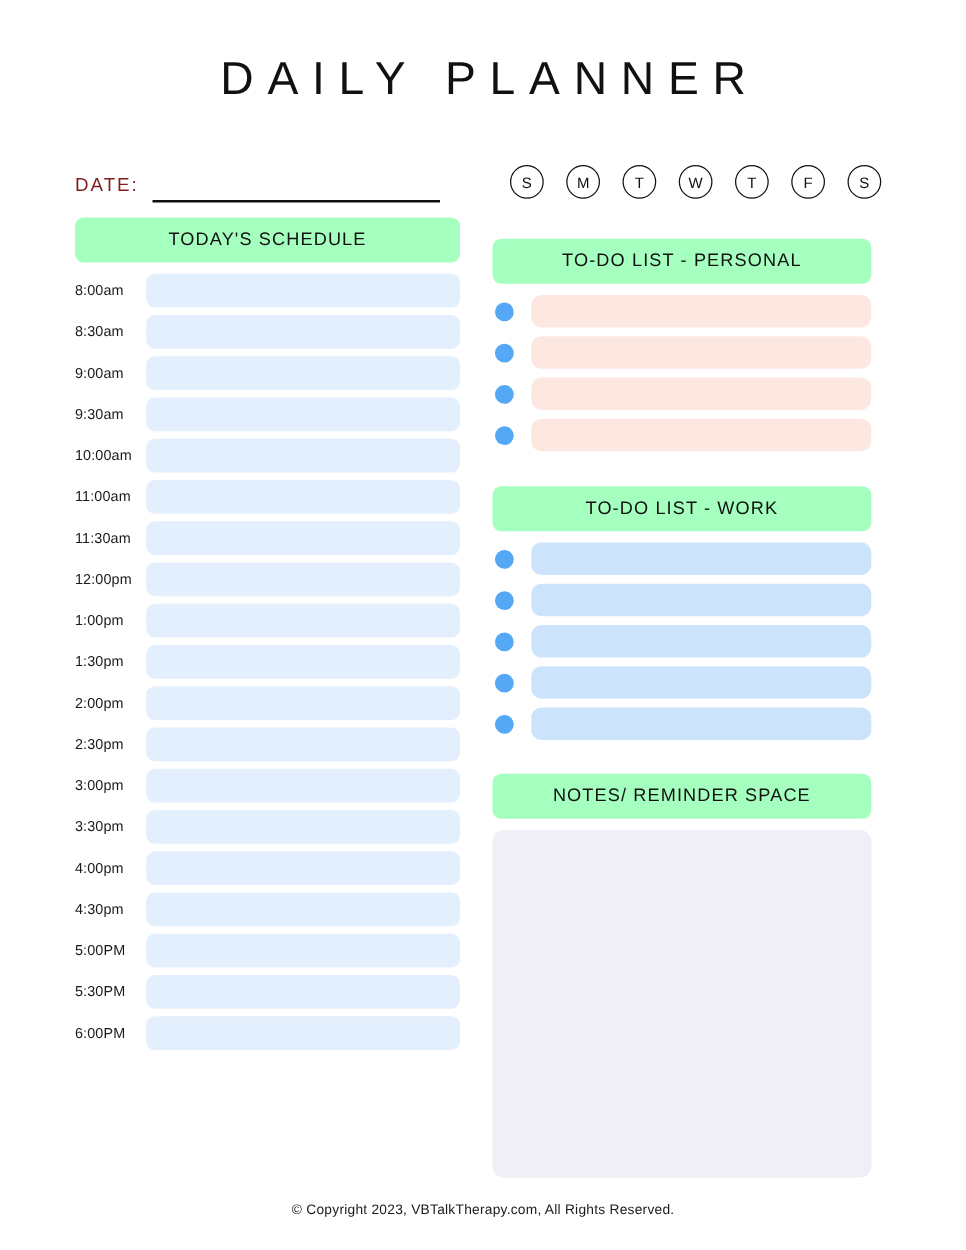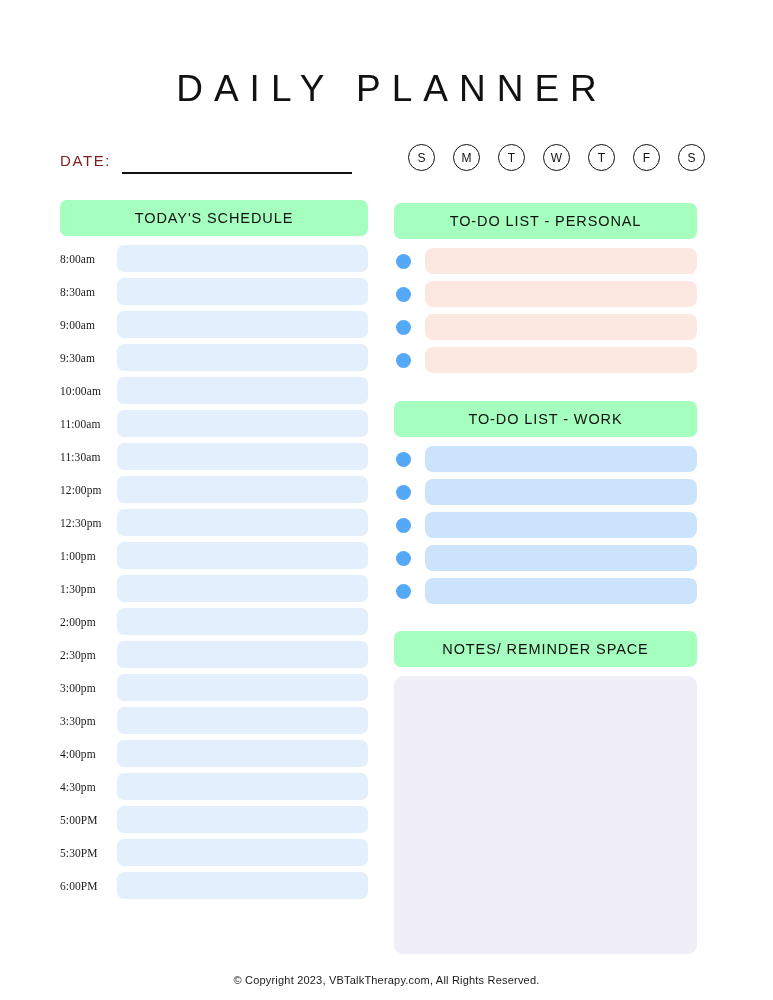--- a/index.html
+++ b/index.html
@@ -24,22 +24,22 @@
     box-sizing: border-box;
   }
 
   
   .title {
     text-align: center;
     font-size: 37px;
     letter-spacing: 11px;
     font-weight: 400;
     color: #111111;
-    margin: 12px;
-    padding-top: 56px;
+    margin: 0;
+    padding-top: 42px;
     text-indent: 11px;
   }
 
   
   .daterow {
     position: absolute;
     top: 128px;
     left: 0;
     width: 773px;
     height: 44px;
@@ -78,21 +78,21 @@
     font-size: 12px;
     line-height: 1;
     color: #111;
     box-sizing: border-box;
   }
 
   
   .col-left {
     position: absolute;
     left: 60px;
-    top: 188px;
+    top: 174px;
     width: 308px;
   }
   .col-right {
     position: absolute;
     left: 394px;
     top: 191px;
     width: 303px;
   }
 
   .section-header {
@@ -110,21 +110,20 @@
 
   
   .schedule {
     margin-top: 9px;
   }
   .sched-row {
     display: flex;
     align-items: center;
     height: 27px;
     margin-bottom: 6px;
-    font-family: Liberation Serif, serif;
   }
   .sched-time {
     width: 57px;
     font-size: 11.5px;
     color: #1a1a1a;
     flex: none;
     letter-spacing: 0.1px;
   }
   .sched-bar {
     flex: 1;
@@ -233,24 +232,20 @@
         </div>
         <div class="sched-row">
           <div class="sched-time">11:30am</div>
           <div class="sched-bar"></div>
         </div>
         <div class="sched-row">
           <div class="sched-time">12:00pm</div>
           <div class="sched-bar"></div>
         </div>
         <div class="sched-row">
-          <div class="sched-time">12:30pm</div>
-          <div class="sched-bar"></div>
-        </div>
-        <div class="sched-row">
           <div class="sched-time">1:00pm</div>
           <div class="sched-bar"></div>
         </div>
         <div class="sched-row">
           <div class="sched-time">1:30pm</div>
           <div class="sched-bar"></div>
         </div>
         <div class="sched-row">
           <div class="sched-time">2:00pm</div>
           <div class="sched-bar"></div>

